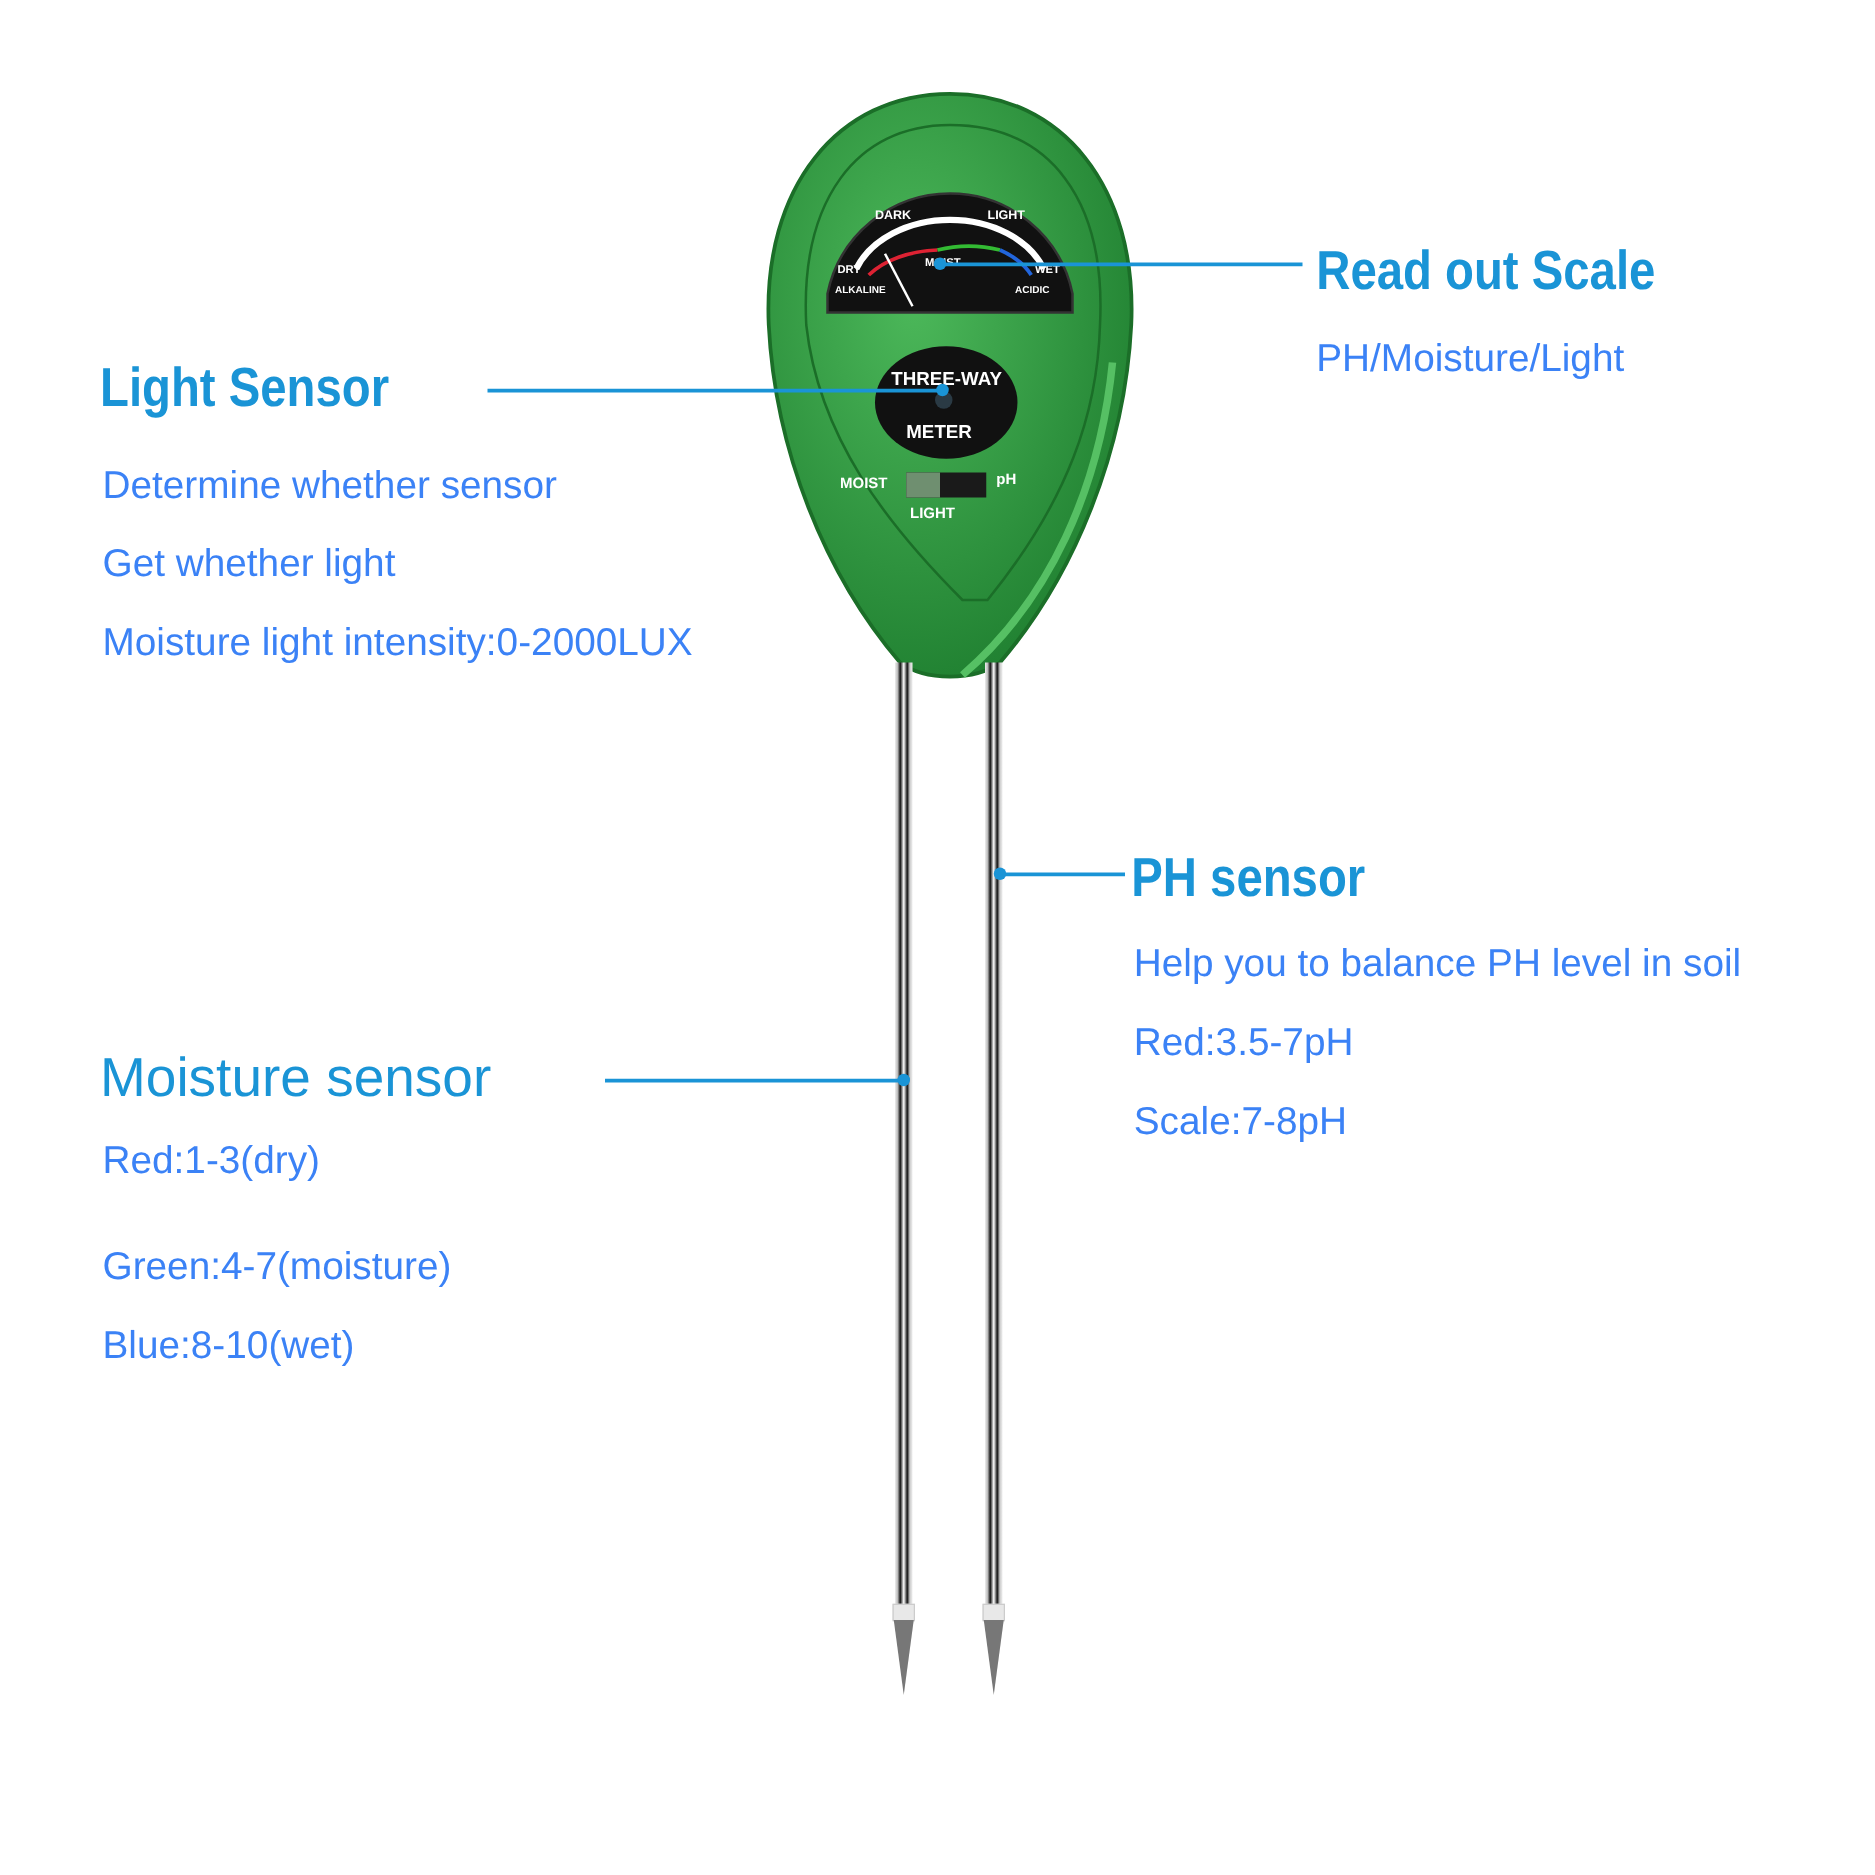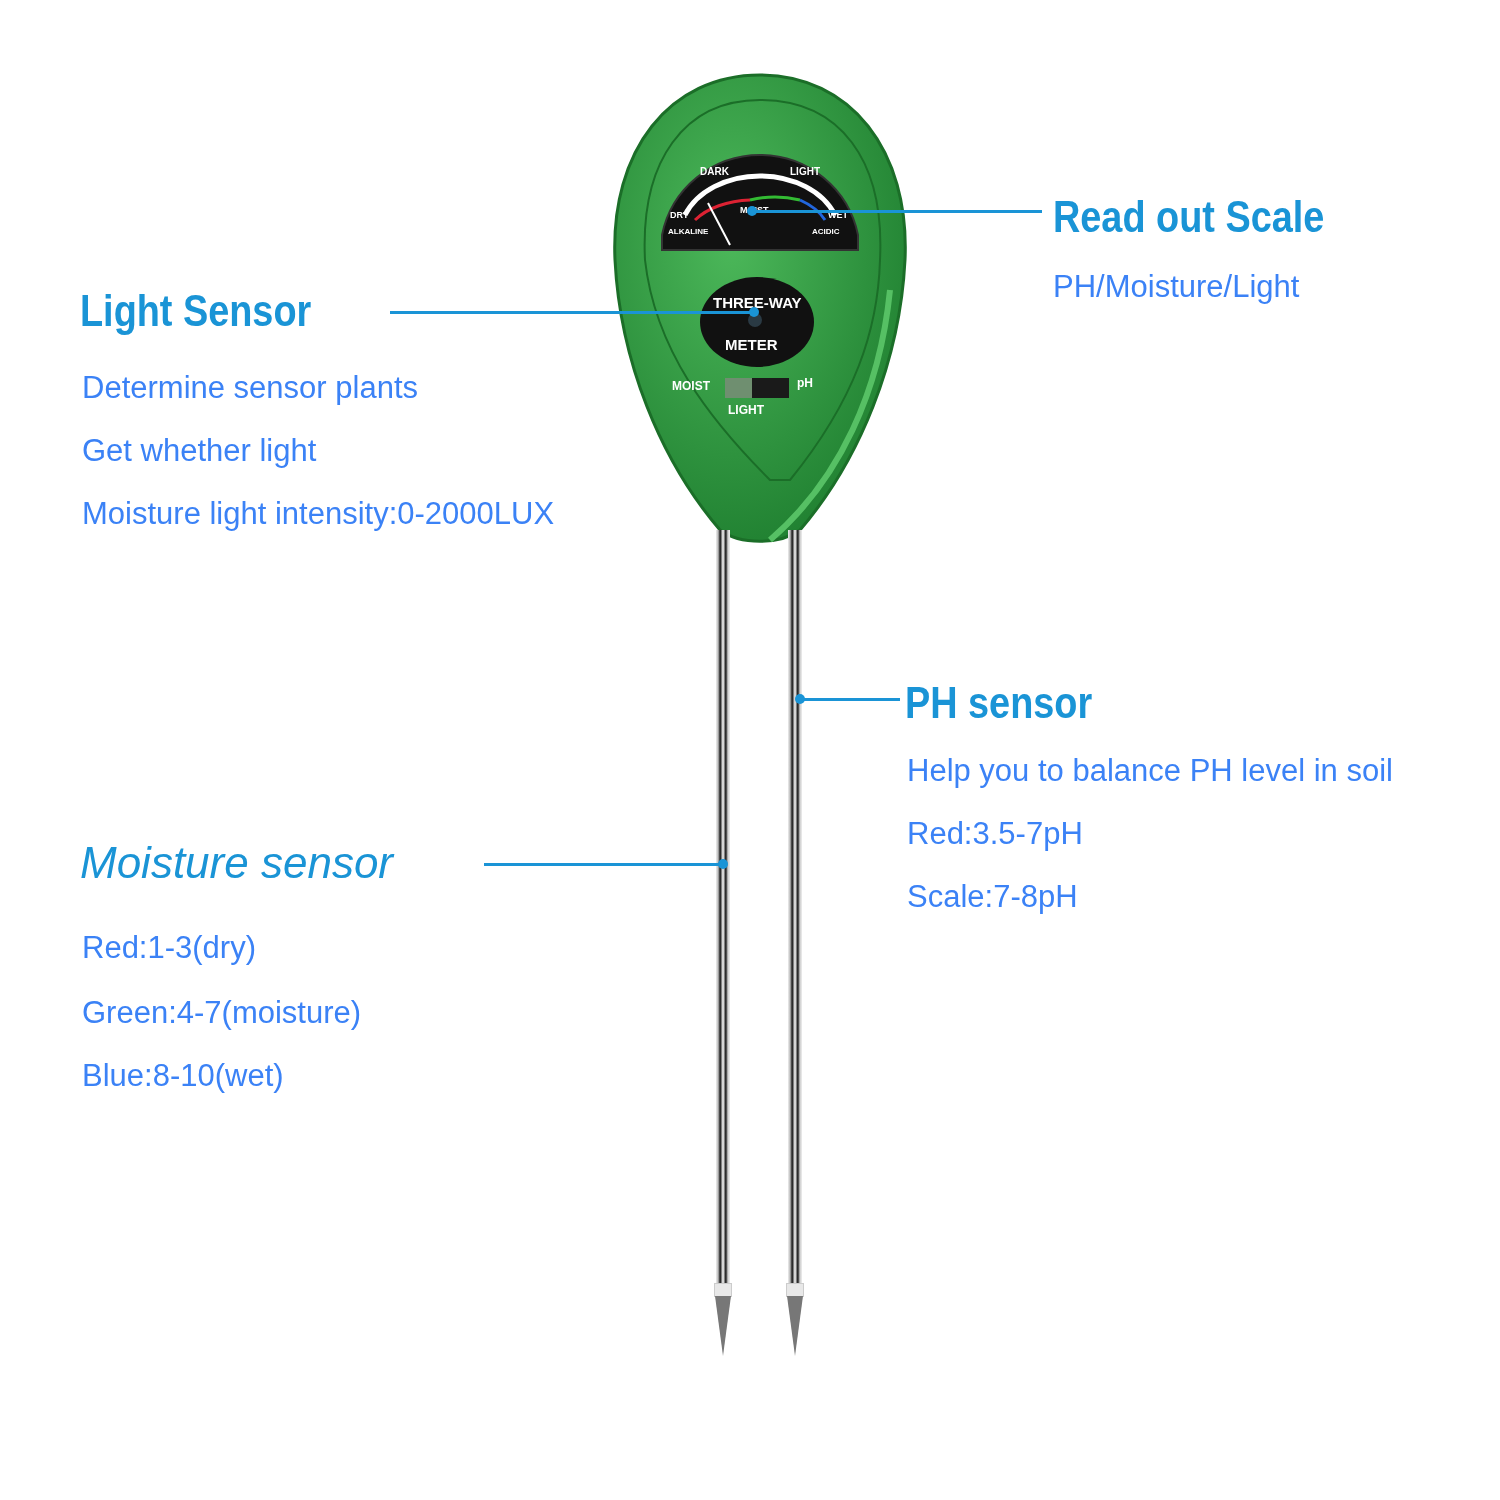--- a/index.html
+++ b/index.html
@@ -1,18 +1,18 @@
 <!DOCTYPE html>
 <html><head>
 <meta charset="utf-8">
 <style>
   html, body { margin:0; padding:0; background:#ffffff; }
   body { width:1500px; height:1500px; position:relative; overflow:hidden; font-family:"Liberation Sans", sans-serif; }
   .title { position:absolute; color:#1a94d6; font-weight:bold; font-family:"Liberation Sans", sans-serif; transform:scaleX(0.86); transform-origin:left center; white-space:nowrap; }
-  .title.light { font-weight:normal; transform:none;font-style:italic; }
+  .title.light { font-weight:normal; transform:none; }
   .line { position:absolute; color:#3b82f6; font-size:31px; white-space:nowrap; font-family:"Liberation Sans", sans-serif; }
   .conn { position:absolute; height:3px; background:#1a94d6; }
   .dot { position:absolute; width:10px; height:10px; border-radius:50%; background:#1a94d6; }
   .probe { position:absolute; width:14px; background:linear-gradient(90deg,#eee 0%,#bbb 15%,#111 30%,#fff 50%,#111 70%,#ccc 85%,#eee 100%); }
   .ring { position:absolute; width:16px; height:12px; background:#e8e8e8; border:1px solid #ccc; }
   .tip { position:absolute; width:0; height:0; border-left:8px solid transparent; border-right:8px solid transparent; border-top:60px solid #777; }
   svg text { font-family:"Liberation Sans", sans-serif; font-weight:bold; }
 </style>
 </head>
 <body>
@@ -67,25 +67,25 @@
 <div class="dot" style="left:749px;top:307px"></div>
 <div class="conn" style="left:800px;top:698px;width:100px"></div>
 <div class="dot" style="left:795px;top:694px"></div>
 <div class="conn" style="left:484px;top:863px;width:240px"></div>
 <div class="dot" style="left:718px;top:859px"></div>
 
 <div class="title" style="left:1053px;top:192px;font-size:44px">Read out Scale</div>
 <div class="line" style="left:1053px;top:269px">PH/Moisture/Light</div>
 
 <div class="title" style="left:80px;top:286px;font-size:44px">Light Sensor</div>
-<div class="line" style="left:82px;top:370px">Determine sensor plants</div>
+<div class="line" style="left:82px;top:370px">Determine whether sensor</div>
 <div class="line" style="left:82px;top:433px">Get whether light</div>
 <div class="line" style="left:82px;top:496px">Moisture light intensity:0-2000LUX</div>
 
 <div class="title" style="left:905px;top:678px;font-size:44px">PH sensor</div>
 <div class="line" style="left:907px;top:753px">Help you to balance PH level in soil</div>
 <div class="line" style="left:907px;top:816px">Red:3.5-7pH</div>
 <div class="line" style="left:907px;top:879px">Scale:7-8pH</div>
 
 <div class="title light" style="left:80px;top:838px;font-size:44px">Moisture sensor</div>
-<div class="line" style="left:82px;top:930px">Red:1-3(dry)</div>
+<div class="line" style="left:82px;top:910px">Red:1-3(dry)</div>
 <div class="line" style="left:82px;top:995px">Green:4-7(moisture)</div>
 <div class="line" style="left:82px;top:1058px">Blue:8-10(wet)</div>
 
 </body></html>

